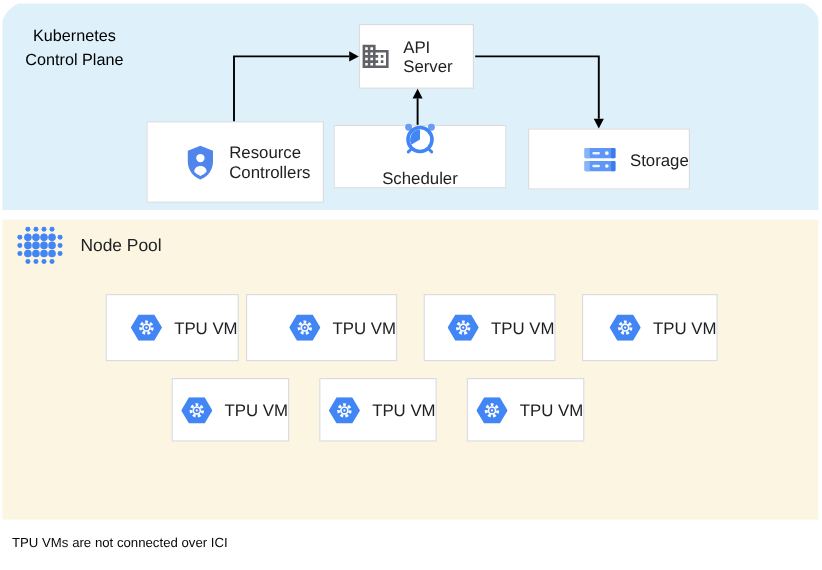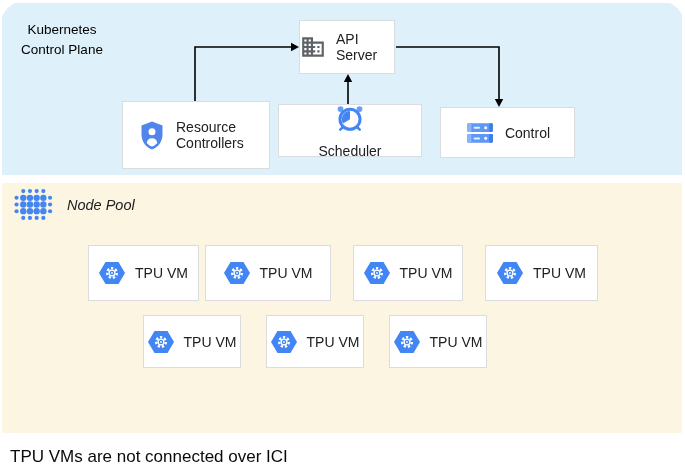--- a/index.html
+++ b/index.html
@@ -9,33 +9,33 @@
   }
   .band{position:absolute;left:2px;width:680px;}
   .band-blue{top:3px;height:172px;background:#DEF0FA;}
   .band-cream{top:183px;height:250px;background:#FCF5E2;}
   .cp-label{
     position:absolute;left:10px;top:20px;width:104px;text-align:center;
     font-size:13.5px;line-height:1.45;color:#000;
   }
   .node{
     position:absolute;background:#fff;border:1px solid #DADCE0;
-    display:flex;align-items:center;justify-content:center;gap:10px;
+    display:flex;align-items:center;justify-content:flex-end;gap:10px;
     font-size:14px;color:#202124;box-sizing:border-box;
   }
   .node .lbl{white-space:pre-line;}
   .node.wrap .lbl{max-width:78px;}
   .icon{flex:0 0 auto;display:block;}
   .np-header{
     position:absolute;left:12px;top:185px;display:flex;align-items:center;gap:13px;
-    font-size:14.5px;color:#202124;font-style:italic;
+    font-size:14.5px;color:#202124;
   }
   .arrows{position:absolute;left:0;top:0;pointer-events:none;}
   .caption{
-    position:absolute;left:10px;top:447px;font-size:17px;color:#0a0a0a;
+    position:absolute;left:10px;top:447px;font-size:11px;color:#0a0a0a;
   }
 </style>
 </head>
 <body>
 
 <div class="canvas">
 
   <svg width="0" height="0" style="position:absolute" aria-hidden="true">
     <defs>
       <symbol id="hexgear" viewBox="0 0 26 22">
@@ -124,21 +124,21 @@
         <circle cx="19.3" cy="7" r="1.4" fill="#fff"></circle>
       </g>
       <g>
         <rect x="2" y="13" width="24" height="8" rx="1" fill="#5E97F6"></rect>
         <rect x="2" y="13" width="4" height="8" rx="1" fill="#8AB4F8"></rect>
         <rect x="22.6" y="13" width="3.4" height="8" rx="1" fill="#3E7DE7"></rect>
         <rect x="8" y="16.1" width="6" height="1.9" rx="0.9" fill="#E8F0FE"></rect>
         <circle cx="19.3" cy="17" r="1.4" fill="#fff"></circle>
       </g>
     </svg>
-    <span class="lbl">Control</span>
+    <span class="lbl">Storage</span>
   </div>
 
   <svg class="arrows" width="685" height="475">
     <g stroke="#000" stroke-width="1.6" fill="none">
       <path d="M195,101 L195,47 L291,47"></path>
     </g>
     <polygon points="291,42.8 299,47 291,51.2" fill="#000"></polygon>
     <g stroke="#000" stroke-width="1.6" fill="none">
       <path d="M348,104 L348,82"></path>
     </g>

